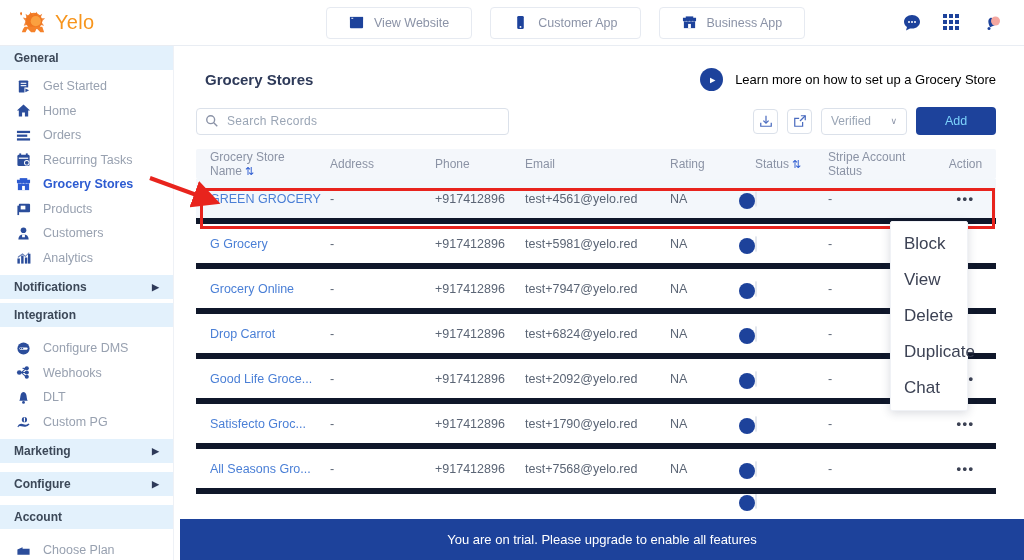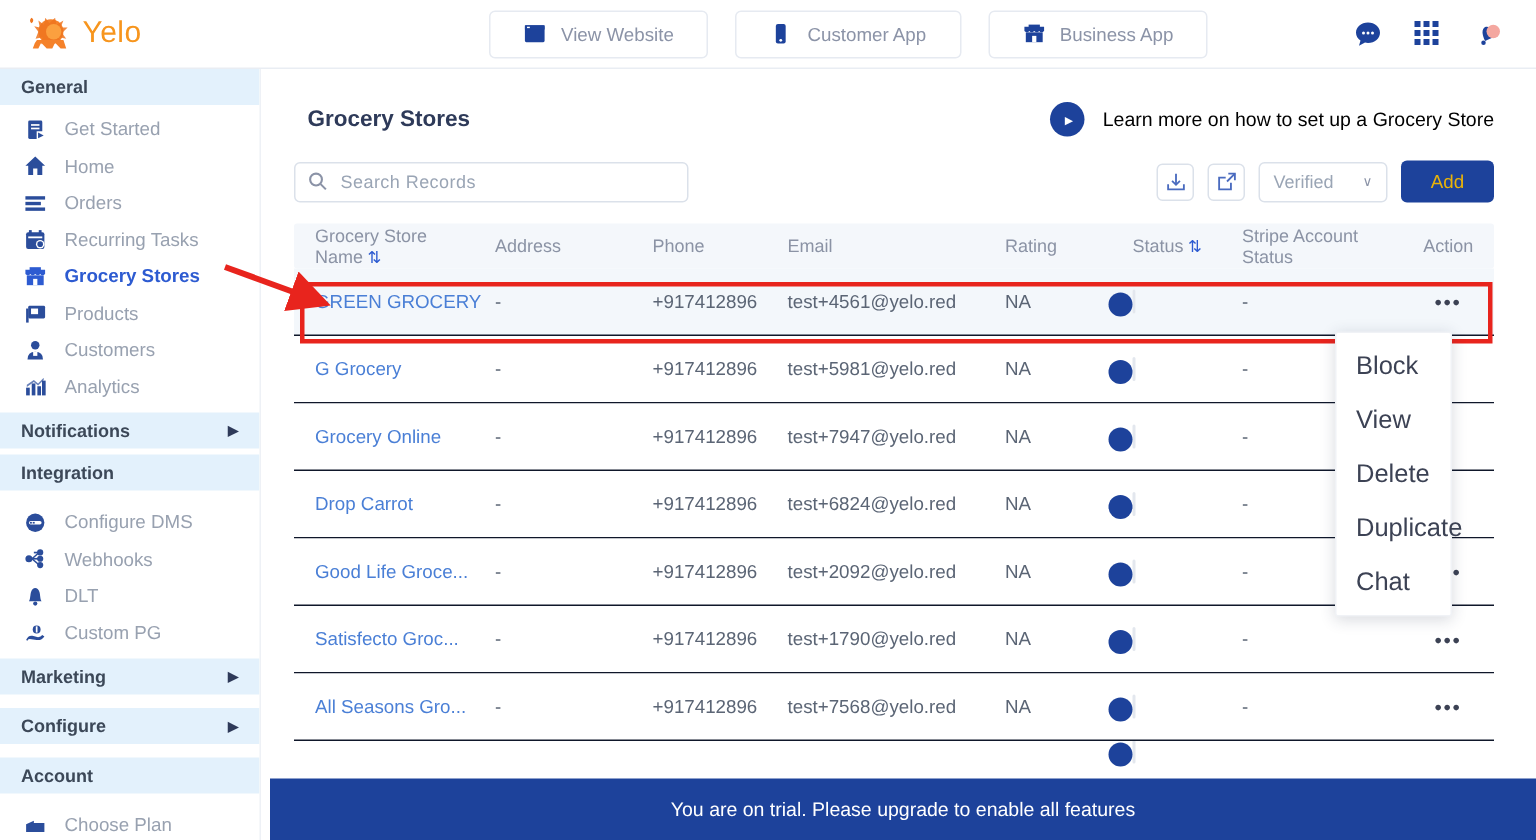--- a/index.html
+++ b/index.html
@@ -39,41 +39,41 @@
     padding:22px 28px 0 31px; }
   .page-title { font-size:15px; font-weight:bold; color:#2e3a59; }
   .learn { display:flex; align-items:center; gap:12px; cursor:pointer; }
   .play-circle { width:23px; height:23px; border-radius:50%; background:#1d429b;
     display:flex; align-items:center; justify-content:center; }
   .play-circle span { color:#fff; font-size:9px; margin-left:2px; }
   .learn-text { color:#000000; font-size:13px; }
 
   .toolbar { display:flex; align-items:center; justify-content:space-between;
     padding:16px 28px 0 22px; }
-  .search-box { position:relative; width:263px; }
+  .search-box { position:relative; width:313px; }
   .search-box input { width:100%; height:27px; border:1px solid #dbe1ea; border-radius:4px;
     padding:0 10px 0 30px; font-size:12px; color:#3c4858; outline:none;
     font-family:"Liberation Sans", sans-serif; }
   .search-box input::placeholder { color:#9aa5b5; letter-spacing:.3px; }
   .search-ic { position:absolute; left:9px; top:6px; }
   .toolbar-right { display:flex; align-items:center; gap:9px; }
   .icon-btn { width:25px; height:25px; border:1px solid #dbe1ea; border-radius:4px;
     background:#fff; display:flex; align-items:center; justify-content:center; cursor:pointer; }
   .select { width:86px; height:27px; border:1px solid #dbe1ea; border-radius:4px;
     display:flex; align-items:center; justify-content:space-between; padding:0 9px;
     color:#9aa5b5; font-size:12px; cursor:pointer; background:#fff; }
   .select .chev { font-size:9px; color:#8b93a7; }
-  .add-btn { width:62px; height:28px; background:#1d429b; color:#eab308; border:none;
+  .add-btn { width:80px; height:28px; background:#1d429b; color:#7dd3fc; border:none;
     border-radius:4px; font-size:12.5px; cursor:pointer; font-family:"Liberation Sans", sans-serif; }
 
   
   .table { margin:14px 28px 0 22px; width:800px; font-size:12.5px; }
   .t-head { display:flex; background:#f4f7fb; height:30px; align-items:center;
     color:#8b93a5; font-size:12px; border-radius:2px; }
-  .t-row { display:flex; align-items:center; height:45px; border-bottom:1px solid #0f172a;
+  .t-row { display:flex; align-items:center; height:45px; border-bottom:6px solid #0f172a;
     color:#5b6575; background:#fff; }
   .t-row.hl { background:#f3f7fb; }
   .t-row.partial { height:18px; overflow:hidden; border-bottom:none; align-items:flex-start; }
   .c1{width:134px; padding-left:14px;} .c2{width:105px;} .c3{width:90px;}
   .c4{width:145px;} .c5{width:85px;} .c6{width:65px;} .c7{width:115px; padding-left:8px;}
   .c8{width:61px; text-align:center;}
   .name-link { color:#4a7fd6; cursor:pointer; }
   .sort { color:#2d5bd1; font-size:11px; margin-left:3px; }
   .toggle { width:37px; height:20px; border-radius:10px; background:#fff;
     border:1px solid #e3e7ee; box-shadow:inset 0 1px 2px rgba(0,0,0,.05);

